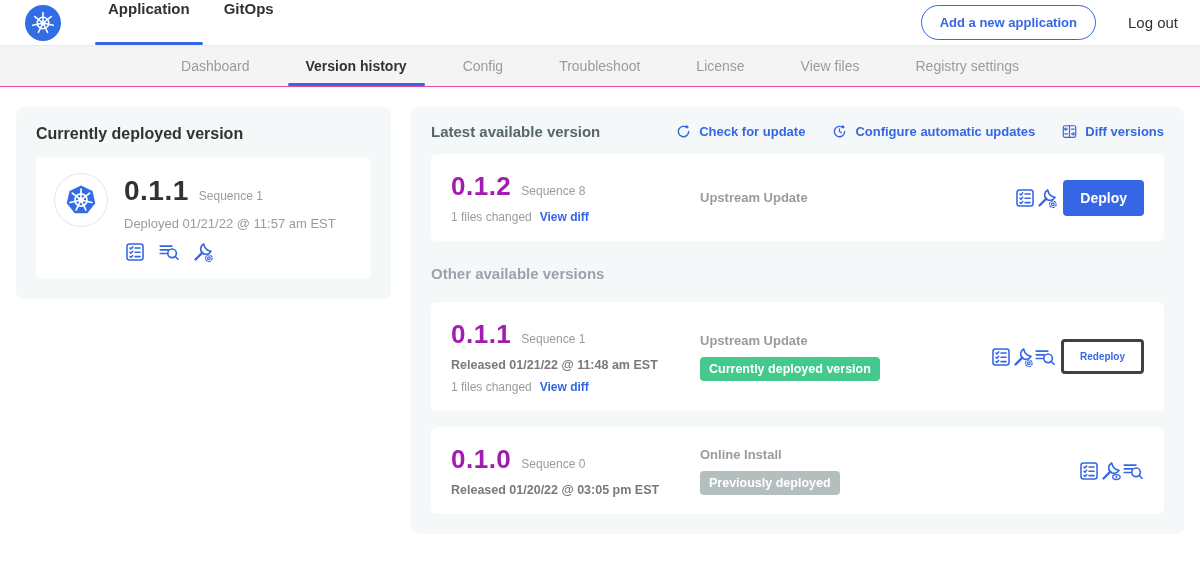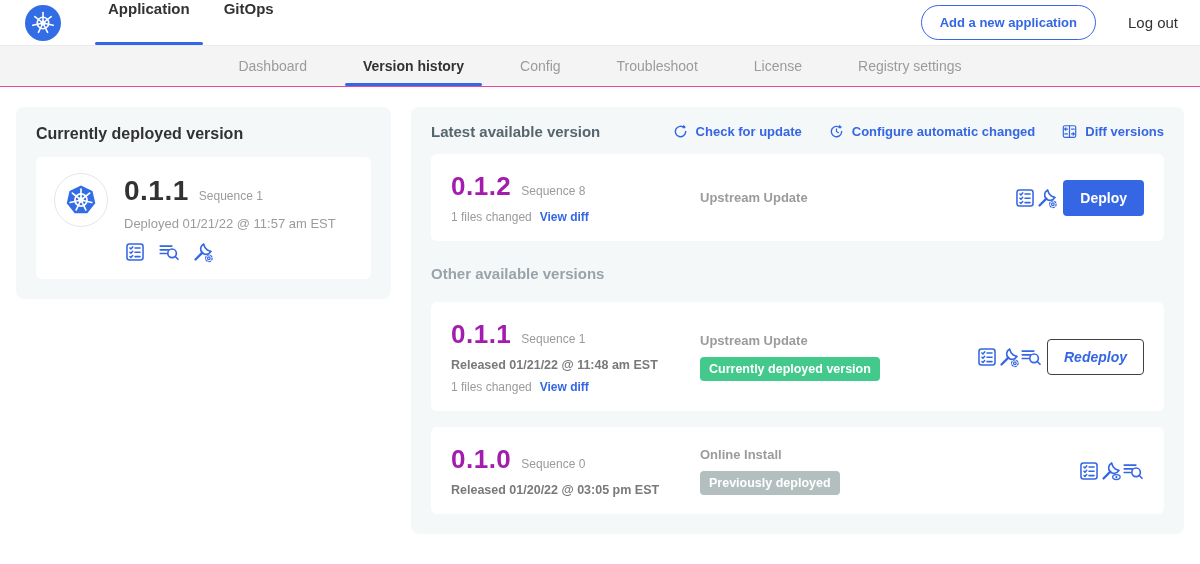--- a/index.html
+++ b/index.html
@@ -72,23 +72,23 @@
   .vc-mid { flex:1; display:flex; flex-direction:column; gap:9px; justify-content:center;
     align-items:flex-start; padding-left:4px; }
   .source-label { font-size:13px; font-weight:700; color:#9b9b9b; }
   .badge { padding:5px 9px; border-radius:4px; color:#fff; font-size:12.5px; font-weight:700; }
   .badge-green { background:#44C98C; }
   .badge-gray  { background:#B3BFBE; }
   .vc-right { display:flex; align-items:center; flex:0 0 auto; }
   .btn-primary { background:#3566E3; color:#fff; border:none; border-radius:4px;
     font-size:14px; font-weight:700; padding:10px 17px; margin-left:5px; cursor:pointer;
     font-family:"Liberation Sans", sans-serif; }
-  .btn-outline { background:#fff; color:#3566E3; border:1px solid #404040; border-radius:4px;
-    font-size:14px; font-weight:700; padding:9px 16px; margin-left:5px; cursor:pointer;
-    font-family:"Liberation Sans", sans-serif;font-style:italic; }
+  .btn-outline { background:#fff; color:#3566E3; border:3px solid #404040; border-radius:4px;
+    font-size:10px; font-weight:700; padding:9px 16px; margin-left:5px; cursor:pointer;
+    font-family:"Liberation Sans", sans-serif; }
   .other-title { font-size:15px; font-weight:600; color:#9aa3ab; margin:24px 0 20px; }
 </style>
 </head>
 <body>
 
 <svg width="0" height="0" style="position:absolute" aria-hidden="true">
   <defs>
     <symbol id="i-k8s" viewBox="0 0 32 32">
       <polygon points="16,3 26.2,7.9 28.7,18.9 21.6,27.7 10.4,27.7 3.3,18.9 5.8,7.9" fill="#326DE6"></polygon>
       <g stroke="#fff" stroke-width="1.5" stroke-linecap="round" fill="none">
@@ -198,20 +198,23 @@
       <span>Version history</span>
     </div>
   <div class="subnav-tab">
       <span>Config</span>
     </div>
   <div class="subnav-tab">
       <span>Troubleshoot</span>
     </div>
   <div class="subnav-tab">
       <span>License</span>
+    </div>
+  <div class="subnav-tab">
+      <span>View files</span>
     </div>
   <div class="subnav-tab">
       <span>Registry settings</span>
     </div>
 </nav>
 
 <main class="content">
 
   <section class="gray-card deployed-card">
     <h2 class="deployed-title">Currently deployed version</h2>
@@ -255,21 +258,21 @@
         <a class="panel-action">
           <svg>
               <use href="#i-refresh"></use>
             </svg>
           <span>Check for update</span>
         </a>
         <a class="panel-action">
           <svg>
               <use href="#i-auto-update"></use>
             </svg>
-          <span>Configure automatic changed</span>
+          <span>Configure automatic updates</span>
         </a>
         <a class="panel-action">
           <svg>
               <use href="#i-diff"></use>
             </svg>
           <span>Diff versions</span>
         </a>
       </div>
     </div>
 

